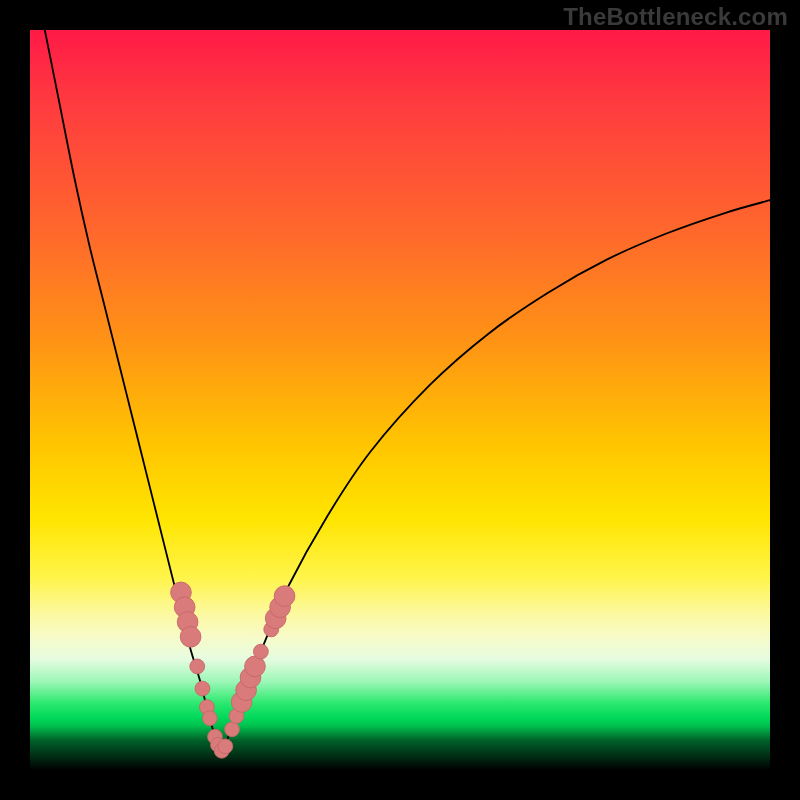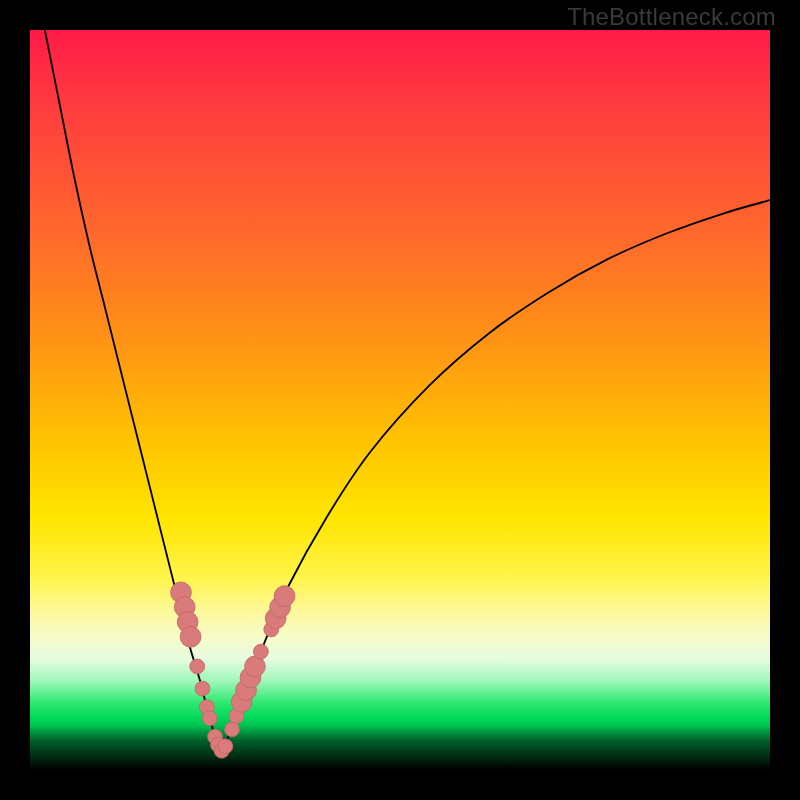--- a/index.html
+++ b/index.html
@@ -43,24 +43,24 @@
     position: absolute;
     left: 30px;
     top: 30px;
     width: 740px;
     height: 740px;
     overflow: visible;
   }
   .watermark {
     position: absolute;
     top: 3px;
-    right: 24px;
+    right: 12px;
     color: #3a3a3a;
     font-size: 24px;
-    font-weight: 400;
+    font-weight: 700;
     letter-spacing: 0.2px;
     text-align: right;
   }
 </style>
 </head>
 <body>
 
 <div class="frame"></div>
 
 <svg class="plot-svg" viewBox="0 0 100 100" preserveAspectRatio="none">

